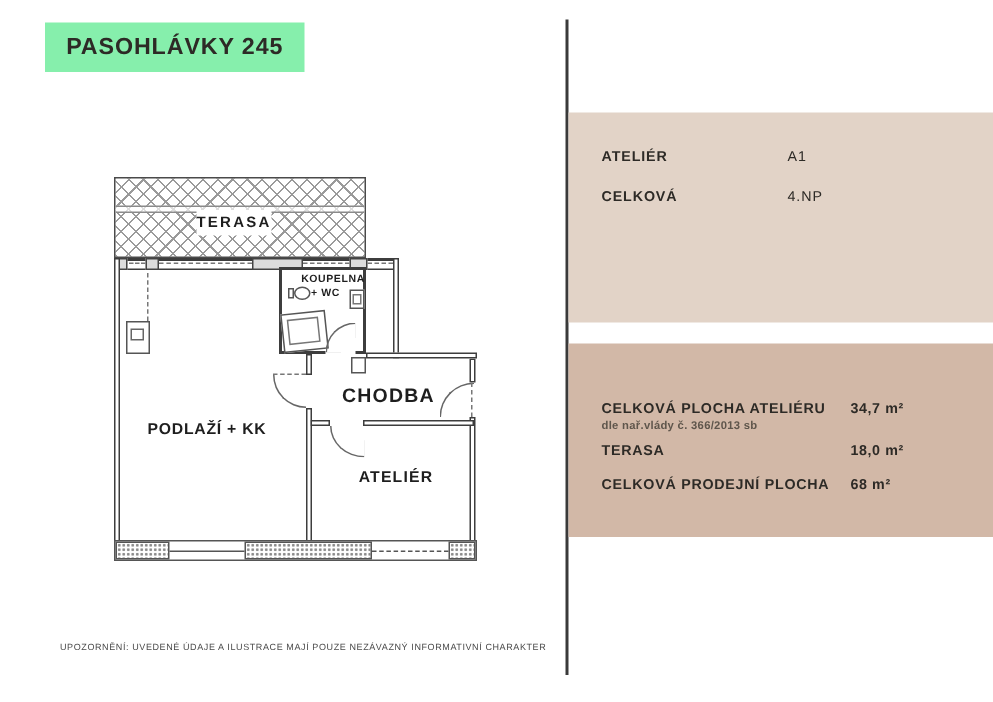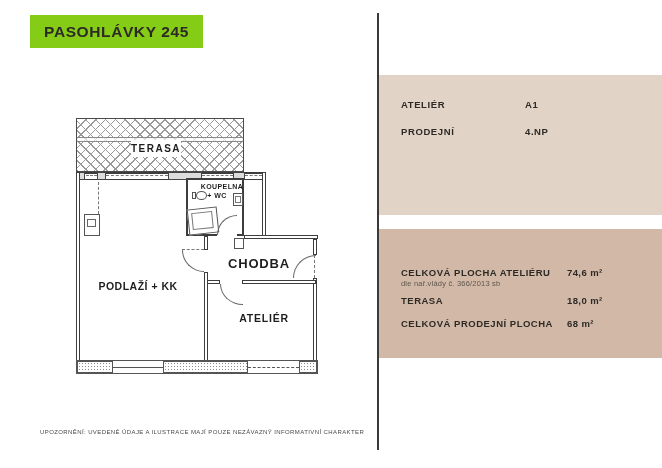--- a/index.html
+++ b/index.html
@@ -3,36 +3,36 @@
 <meta charset="utf-8">
 <style>
   html,body{margin:0;padding:0;background:#fff;}
   #page{
     position:relative;width:662px;height:468px;background:#ffffff;overflow:hidden;
     font-family:"Liberation Sans",sans-serif;color:#2d2a26;
   }
   
   .title-badge{
     position:absolute;left:30px;top:15px;width:173px;height:33px;
-    background:#84cc16;display:flex;align-items:center;justify-content:center;
+    background:#86efac;display:flex;align-items:center;justify-content:center;
     font-weight:bold;font-size:15.5px;letter-spacing:.6px;color:#2d2a26;
   }
   
   .divider{position:absolute;left:377px;top:13px;width:2px;height:437px;background:#3a3a3a;}
   
   .panel{position:absolute;left:379px;width:283px;}
   .panel-1{top:75px;height:140px;background:#e2d3c7;padding:24px 0 0 22px;box-sizing:border-box;}
   .panel-2{top:229px;height:129px;background:#d2b8a7;padding:38px 0 0 22px;box-sizing:border-box;}
   .info-row{display:flex;margin-bottom:16px;}
   .info-row .lbl{width:124px;font-weight:bold;font-size:9.5px;letter-spacing:.6px;}
-  .info-row .val{font-weight:bold;font-size:9.5px;letter-spacing:.6px;}
+  .info-row .val{font-weight:normal;font-size:9.5px;letter-spacing:.6px;}
   .area-row{display:flex;}
   .area-row .lbl{width:166px;font-weight:bold;font-size:9.5px;letter-spacing:.5px;}
   .area-row .val{font-weight:bold;font-size:9.5px;letter-spacing:.4px;}
-  .area-note{font-size:7.5px;color:#5f564c;margin:1px 0 7px 0;letter-spacing:.2px;}
+  .area-note{font-size:7.5px;color:#5f564c;margin:1px 0 7px 0;letter-spacing:.2px;font-weight:bold;}
   .mt8{margin-top:0px;margin-bottom:12px;}
   
   .disclaimer{position:absolute;left:40px;top:429px;font-size:6px;letter-spacing:.4px;color:#4a4a4a;}
   
   .abs{position:absolute;}
   .wall{background:#fff;border:1px solid #3d3d3d;box-sizing:border-box;}
   .terasa{
     left:76px;top:118px;width:168px;height:54px;border:1.5px solid #4a4a4a;box-sizing:border-box;
     background-image:
       repeating-linear-gradient(45deg,#9a9a9a 0,#9a9a9a 1px,transparent 1px,transparent 7px),
@@ -130,29 +130,29 @@
   </div>
 
   <div class="divider"></div>
 
   <div class="panel panel-1">
     <div class="info-row">
       <span class="lbl">ATELIÉR</span>
       <span class="val">A1</span>
     </div>
     <div class="info-row">
-      <span class="lbl">PRODEJNÍ</span>
+      <span class="lbl">CELKOVÁ</span>
       <span class="val">4.NP</span>
     </div>
   </div>
 
   <div class="panel panel-2">
     <div class="area-row">
       <span class="lbl">CELKOVÁ PLOCHA ATELIÉRU</span>
-      <span class="val">74,6 m²</span>
+      <span class="val">34,7 m²</span>
     </div>
     <div class="area-note">dle nař.vlády č. 366/2013 sb</div>
     <div class="area-row mt8">
       <span class="lbl">TERASA</span>
       <span class="val">18,0 m²</span>
     </div>
     <div class="area-row">
       <span class="lbl">CELKOVÁ PRODEJNÍ PLOCHA</span>
       <span class="val">68 m²</span>
     </div>

